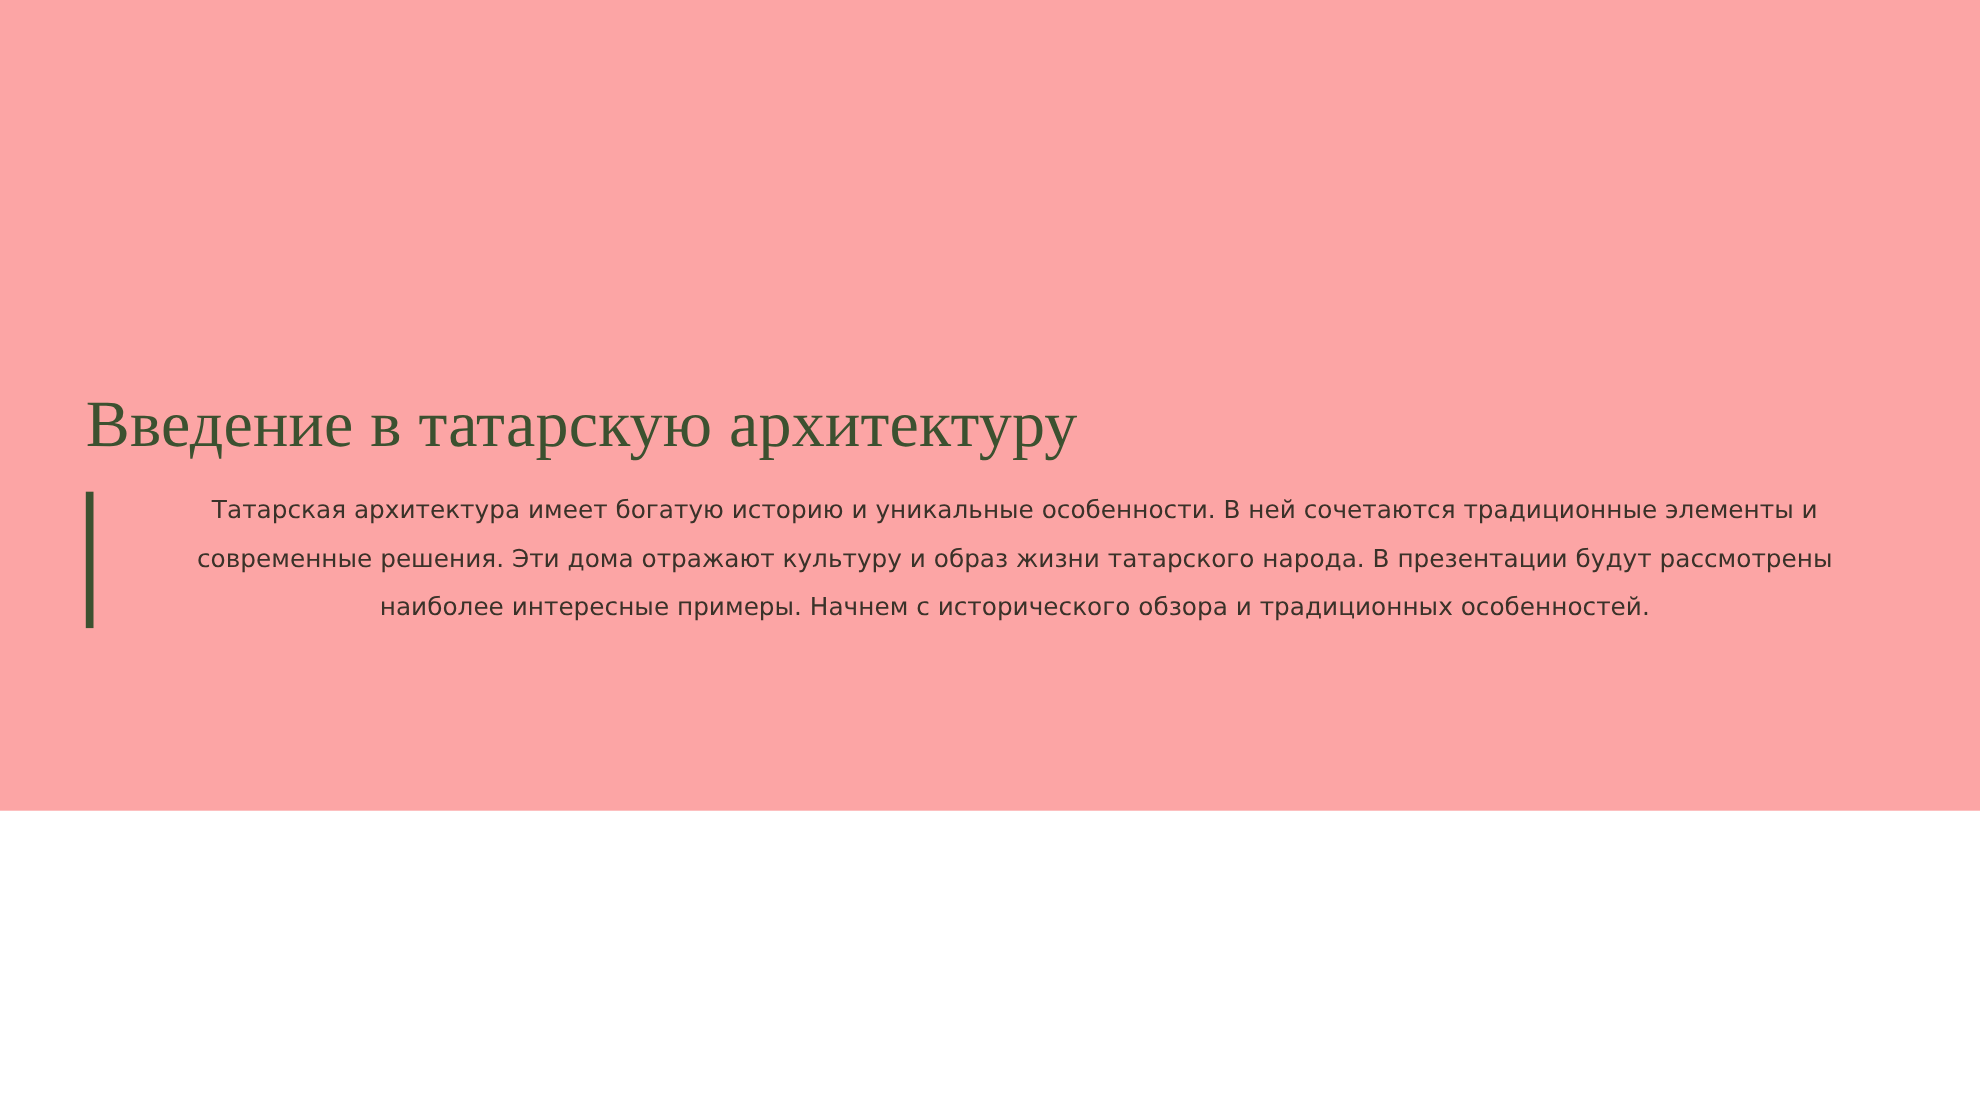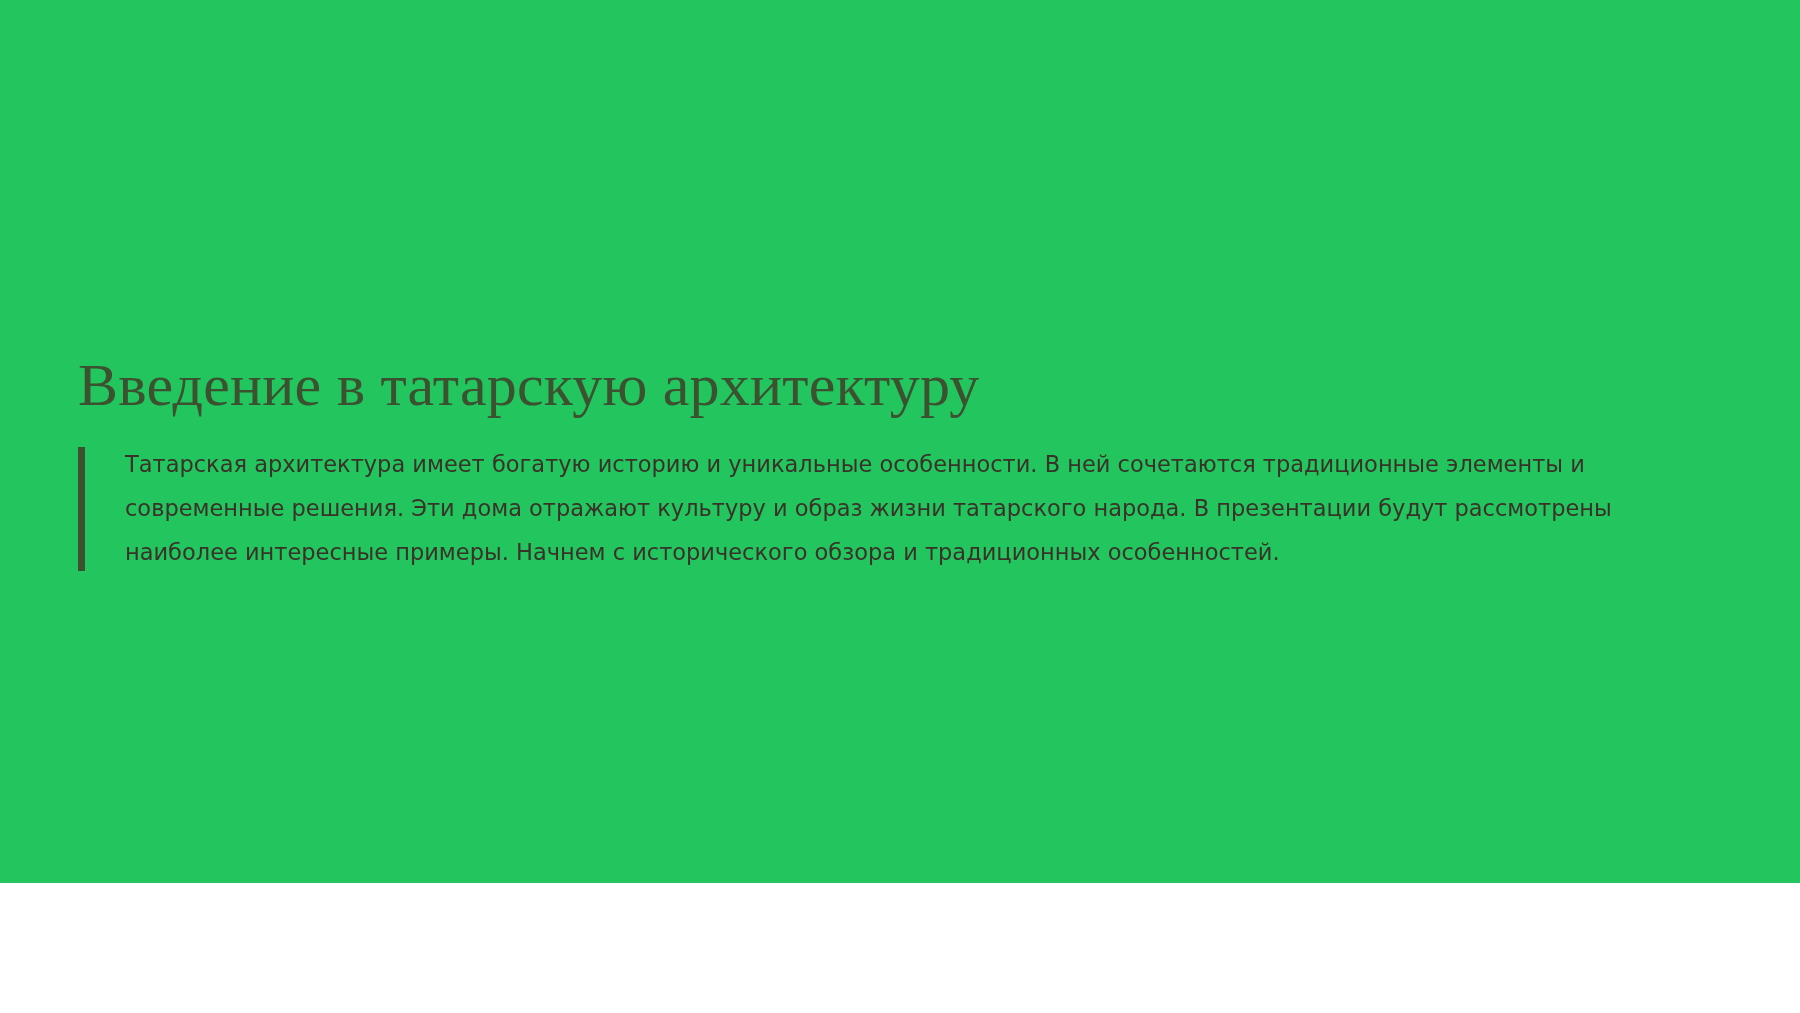--- a/index.html
+++ b/index.html
@@ -8,22 +8,22 @@
     padding: 0;
   }
   body {
     width: 1800px;
     height: 1013px;
     overflow: hidden;
   }
   .slide {
     position: relative;
     width: 1800px;
-    height: 883px;
-    background: #22c55e;
+    height: 737px;
+    background: #fca5a5;
     box-sizing: border-box;
     font-family: "Liberation Sans", sans-serif;
   }
 
   .slide-content {
     position: absolute;
     left: 78px;
     top: 352px;
     width: 1660px;
   }
@@ -55,21 +55,21 @@
   }
 
   .body-text {
     font-family: "DejaVu Sans", "Liberation Sans", sans-serif;
     font-size: 22.5px;
     line-height: 1.95;
     color: #3A3229;
     margin: 0;
     padding-left: 40px;
     max-width: 1595px;
-    text-align: left;
+    text-align: center;
     font-weight: 400;
   }
 </style>
 </head>
 <body>
 
 <div class="slide">
   <div class="slide-content">
 
     <h1 class="slide-title">Введение в татарскую архитектуру</h1>

